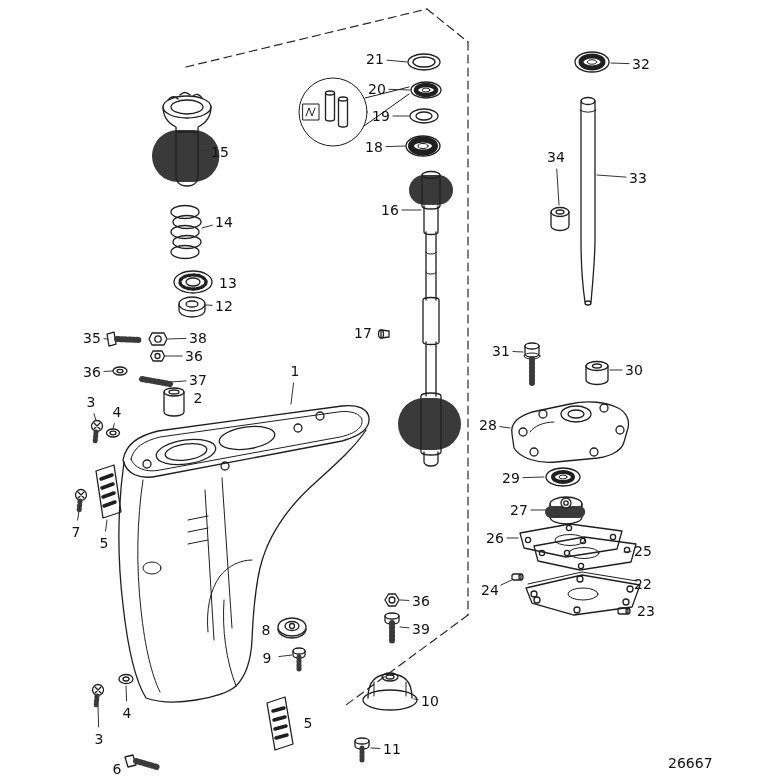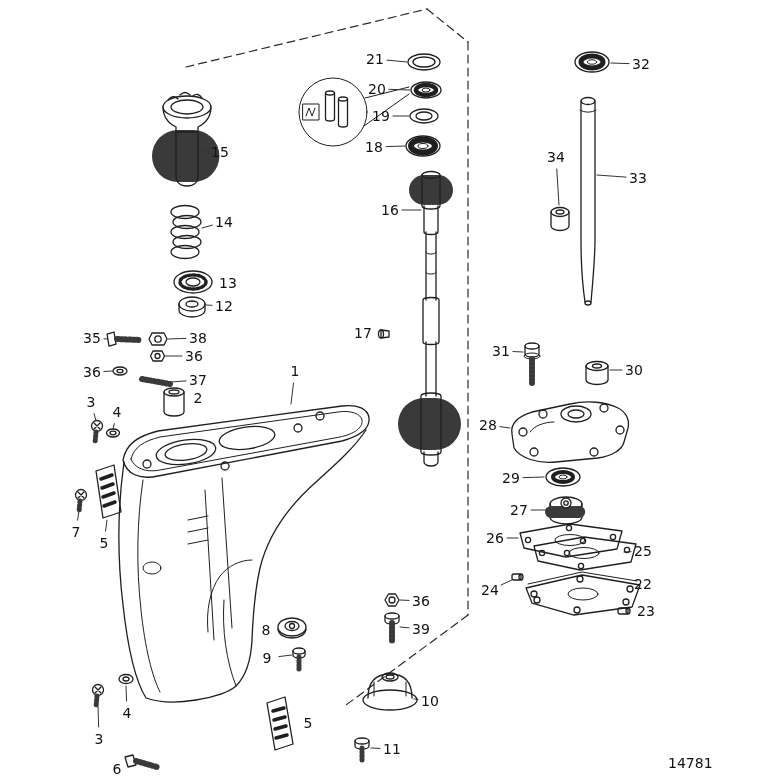--- a/index.html
+++ b/index.html
@@ -417,15 +417,15 @@
         <text x="495" y="538" dominant-baseline="central">26</text>
         <line x1="631.0165860480099" y1="551.6307059974731" x2="624" y2="552"></line>
         <text x="643" y="551" dominant-baseline="central">25</text>
         <line x1="500.9243977295513" y1="585.0343646683858" x2="512" y2="580"></line>
         <text x="490" y="590" dominant-baseline="central">24</text>
         <text x="643" y="584" dominant-baseline="central">22</text>
         <text x="646" y="611" dominant-baseline="central">23</text>
       </g>
 </svg>
 
-<div class="pn">14781</div>
+<div class="pn">26667</div>
 
 </div>
 
 </body></html>

